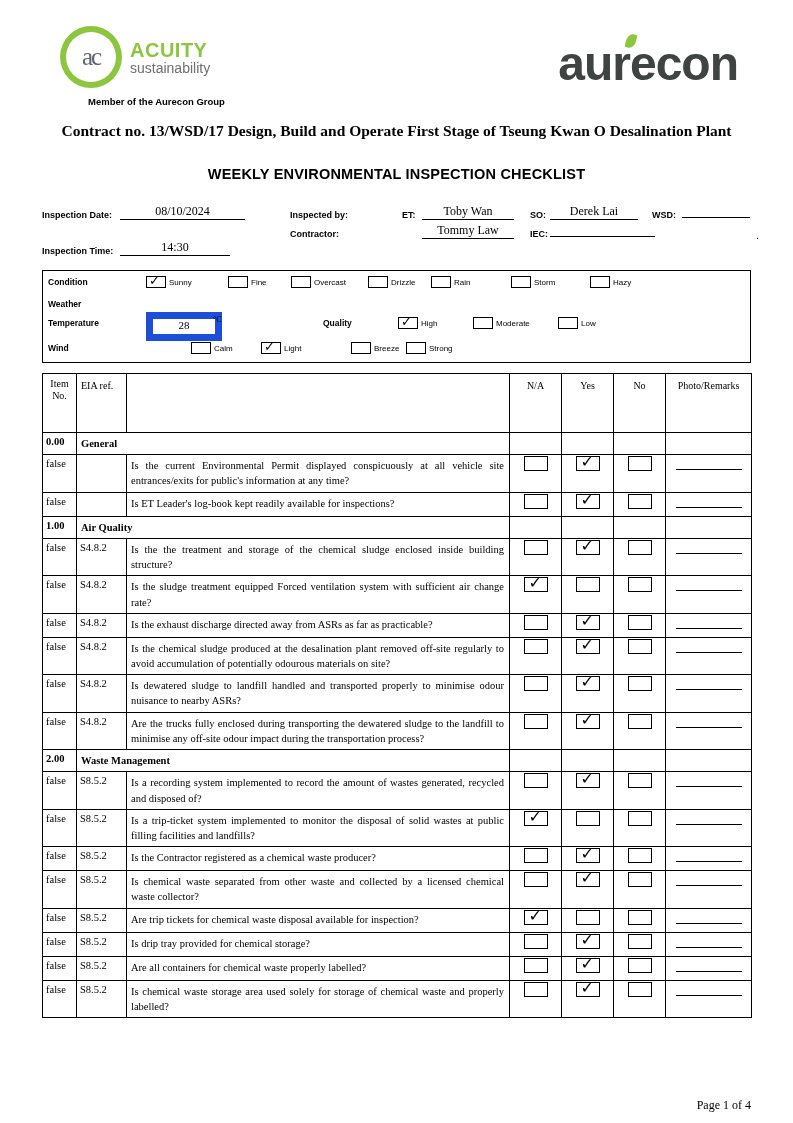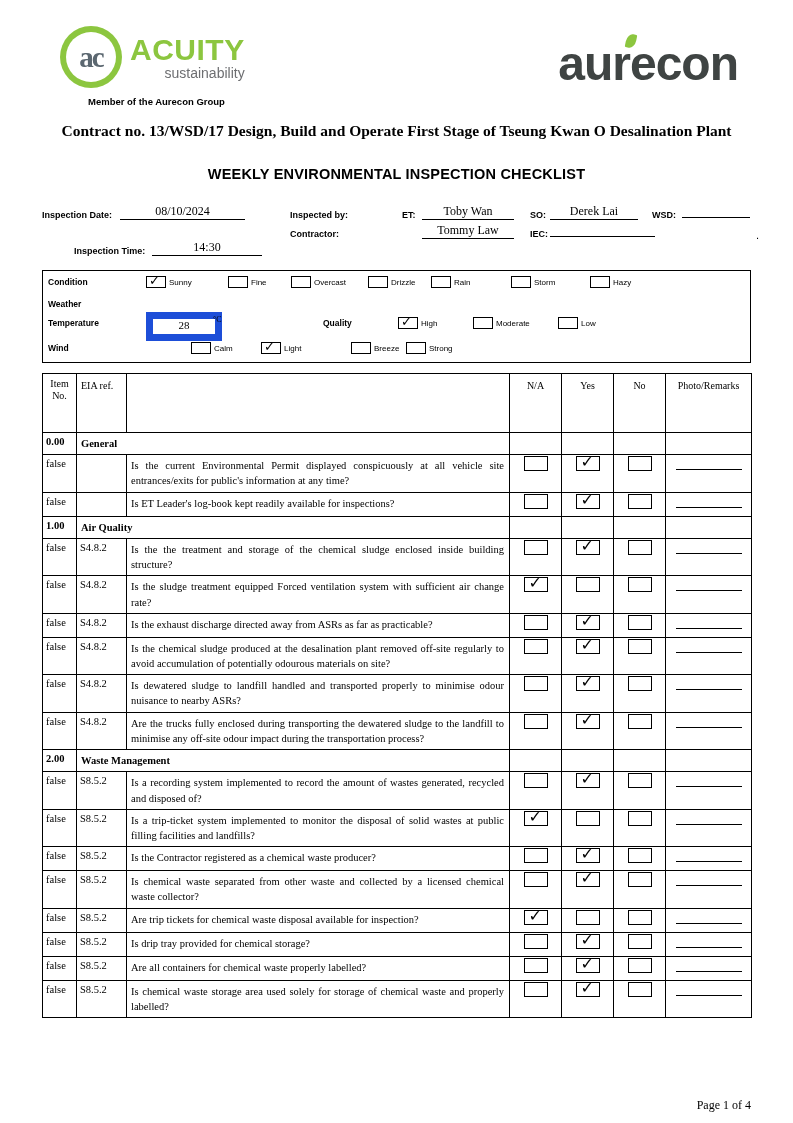--- a/index.html
+++ b/index.html
@@ -13,24 +13,24 @@
   }
   .page { position:relative; width:793px; height:1123px; padding:0; box-sizing:border-box; }
 
   
   .logo-row { position:relative; height:100px; margin:18px 0 0 0; }
   .acuity { position:absolute; left:60px; top:8px; display:flex; align-items:center; }
   .acuity-mark { width:62px; height:62px; border-radius:50%; background:#8cc63f; position:relative; }
   .acuity-mark .inner { position:absolute; inset:6px; border-radius:50%; background:#fff; }
   .acuity-mark .letters {
     position:absolute; inset:0; display:flex; align-items:center; justify-content:center;
-    font-family:"Liberation Serif", serif; font-size:29px; color:#5b6770; letter-spacing:-2px; font-weight:bold;
+    font-family:"Liberation Serif", serif; font-size:25px; color:#5b6770; letter-spacing:-2px; font-weight:normal;
   }
   .acuity-text { margin-left:8px; line-height:1; }
-  .acuity-text .t1 { font-family:"Liberation Sans", sans-serif; font-size:30px; font-weight:bold; color:#8cc63f; letter-spacing:0.5px; }
+  .acuity-text .t1 { font-family:"Liberation Sans", sans-serif; font-size:20px; font-weight:bold; color:#8cc63f; letter-spacing:0.5px; }
   .acuity-text .t2 { font-family:"Liberation Sans", sans-serif; font-size:14px; color:#6d6e71; text-align:right; margin-top:1px; }
   .acuity-member { position:absolute; left:88px; top:78px; font-family:"Liberation Sans", sans-serif; font-size:9.5px; font-weight:bold; color:#000; }
   .aurecon { position:absolute; right:55px; top:18px; font-family:"Liberation Sans", sans-serif; font-size:48px; font-weight:bold; color:#3f4443; letter-spacing:-1px; }
   .aurecon .dotleaf { position:absolute; right:102px; top:-2px; width:10px; height:14px; background:#8cc63f; border-radius:60% 10% 60% 10%; transform:rotate(12deg); }
 
   .contract-line {
     text-align:center; font-size:15.5px; font-weight:bold; font-family:"Liberation Serif", serif;
     margin-top:4px;
   }
   .checklist-title {
@@ -124,21 +124,21 @@
       <span class="lbl abs" style="left:610px; top:6px;">WSD:</span>
       <span class="ul abs" style="left:640px; top:0; width:68px; height:13px;"></span>
     </div>
     <div class="info-row">
       <span class="lbl abs" style="left:248px; top:4px;">Contractor:</span>
       <span class="ul abs" style="left:380px; top:-2px; width:92px;">Tommy Law</span>
       <span class="lbl abs" style="left:488px; top:4px;">IEC:</span>
       <span class="ul abs" style="left:508px; top:-2px; width:105px; height:13px;"></span>
       <span class="abs" style="right:-8px; top:4px; font-size:11px;">.</span>
     </div>
-    <div class="info-row" style="height:16px;margin-left:32px;">
+    <div class="info-row" style="height:16px;">
       <span class="lbl abs" style="left:0; top:0;">Inspection Time:</span>
       <span class="ul abs" style="left:78px; top:-6px; width:110px;">14:30</span>
     </div>
   </div>
 
   <div class="weather">
     <div class="wrow">
       <span class="wlabel">Condition</span>
       <span class="opt" style="left:103px;"><span class="cb checked"></span><span class="cap">Sunny</span></span>
       <span class="opt" style="left:185px;"><span class="cb"></span><span class="cap">Fine</span></span>

